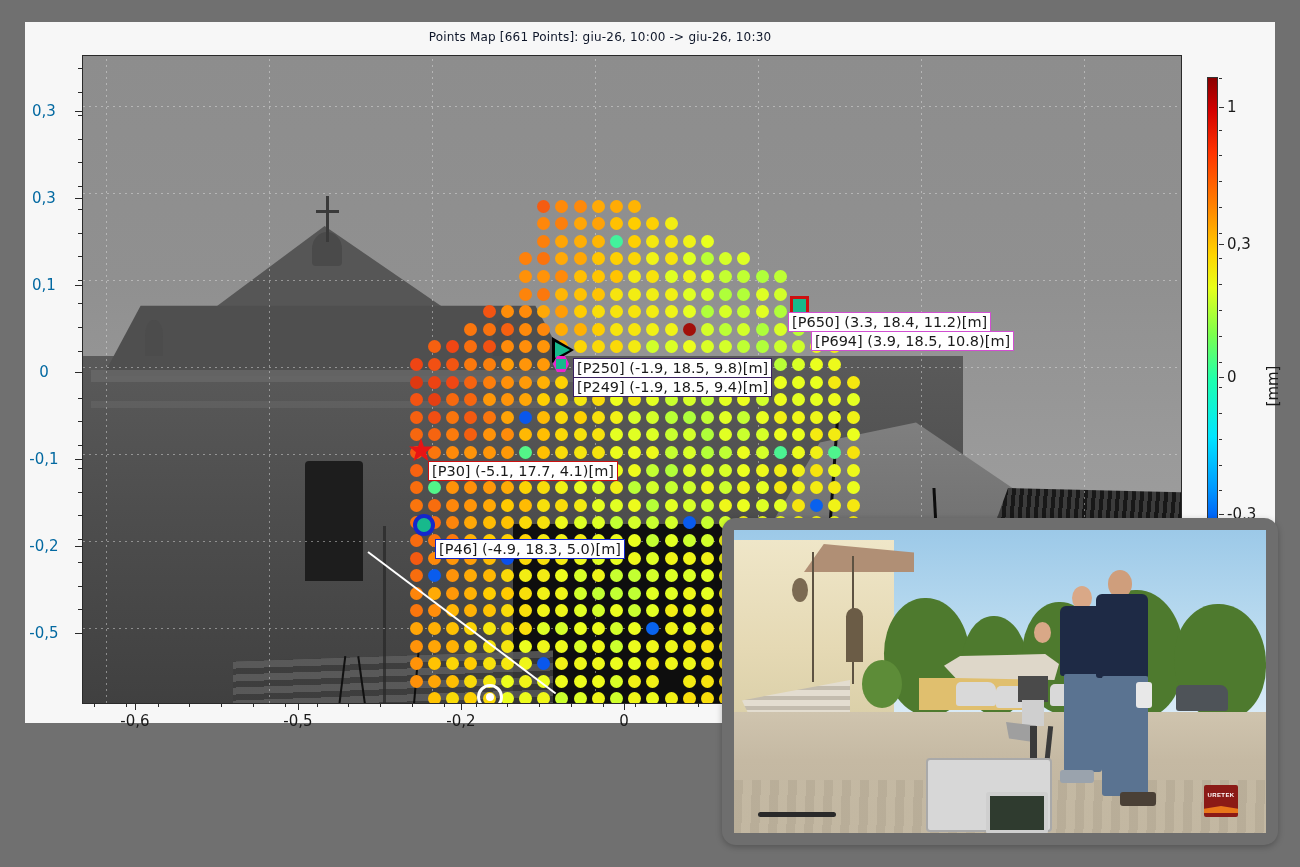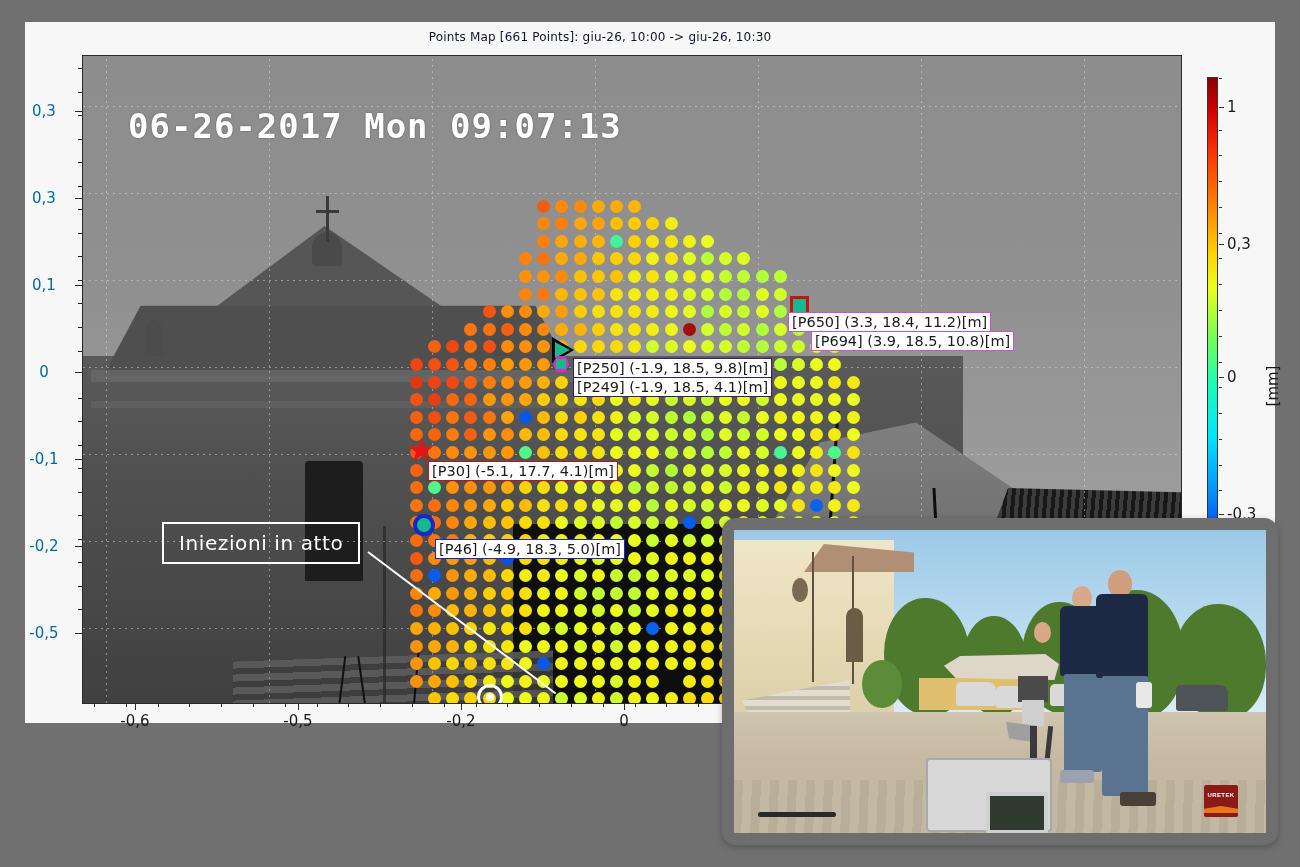--- a/index.html
+++ b/index.html
@@ -309,21 +309,20 @@
             <div class="gv" style="left: 1001px;"></div>
             <div class="gh" style="top: 50px;"></div>
             <div class="gh" style="top: 137px;"></div>
             <div class="gh" style="top: 224px;"></div>
             <div class="gh" style="top: 311px;"></div>
             <div class="gh" style="top: 398px;"></div>
             <div class="gh" style="top: 485px;"></div>
             <div class="gh" style="top: 572px;"></div>
           </div>
 
-        <div class="timestamp">06-26-2017 Mon 09:07:13</div>
 
         <div id="points">
             <div class="pt" style="left: 454.1px; top: 143.5px; background: rgb(245, 92, 17);"></div>
             <div class="pt" style="left: 472.3px; top: 143.5px; background: rgb(255, 138, 10);"></div>
             <div class="pt" style="left: 490.5px; top: 143.5px; background: rgb(254, 137, 10);"></div>
             <div class="pt" style="left: 508.7px; top: 143.5px; background: rgb(255, 170, 5);"></div>
             <div class="pt" style="left: 526.9px; top: 143.5px; background: rgb(255, 171, 5);"></div>
             <div class="pt" style="left: 545.1px; top: 143.5px; background: rgb(255, 180, 4);"></div>
             <div class="pt" style="left: 454.1px; top: 161.1px; background: rgb(254, 135, 11);"></div>
             <div class="pt" style="left: 472.3px; top: 161.1px; background: rgb(252, 127, 12);"></div>
@@ -951,26 +950,25 @@
         <div class="mk mk-tri" style="left:469px;top:281px;">
           <div class="mk-tri-in"></div>
         </div>
         <div class="mk mk-hex" style="left:470px;top:300px;"></div>
         <div class="mk mk-star" style="left:325px;top:382px;"></div>
         <div class="mk mk-circle" style="left:330px;top:458px;"></div>
 
         <div class="plabel pink" style="left:705px;top:256px;">[P650] (3.3, 18.4, 11.2)[m]</div>
         <div class="plabel pink" style="left:728px;top:275px;">[P694] (3.9, 18.5, 10.8)[m]</div>
         <div class="plabel" style="left:490px;top:302px;">[P250] (-1.9, 18.5, 9.8)[m]</div>
-        <div class="plabel" style="left:490px;top:321px;">[P249] (-1.9, 18.5, 4.1)[m]</div>
+        <div class="plabel" style="left:490px;top:321px;">[P249] (-1.9, 18.5, 9.4)[m]</div>
         <div class="plabel red" style="left:345px;top:405px;">[P30] (-5.1, 17.7, 4.1)[m]</div>
         <div class="plabel blue" style="left:352px;top:483px;">[P46] (-4.9, 18.3, 5.0)[m]</div>
 
         <div class="callout-line" style="left:285px;top:495px;width:235px;transform:rotate(37deg);"></div>
-        <div class="callout" style="left:79px;top:466px;">Iniezioni in atto</div>
         <div class="callout-dot" style="left:394px;top:628px;"></div>
 
       </div>
     </div>
 
     <div id="ticks">
         <div class="tickmark" style="left: 50px; top: 89px; width: 7px; height: 1px;"></div>
         <div class="ylab" style="left: -6px; top: 80px;">0,3</div>
         <div class="tickmark" style="left: 50px; top: 176px; width: 7px; height: 1px;"></div>
         <div class="ylab" style="left: -6px; top: 167px;">0,3</div>

